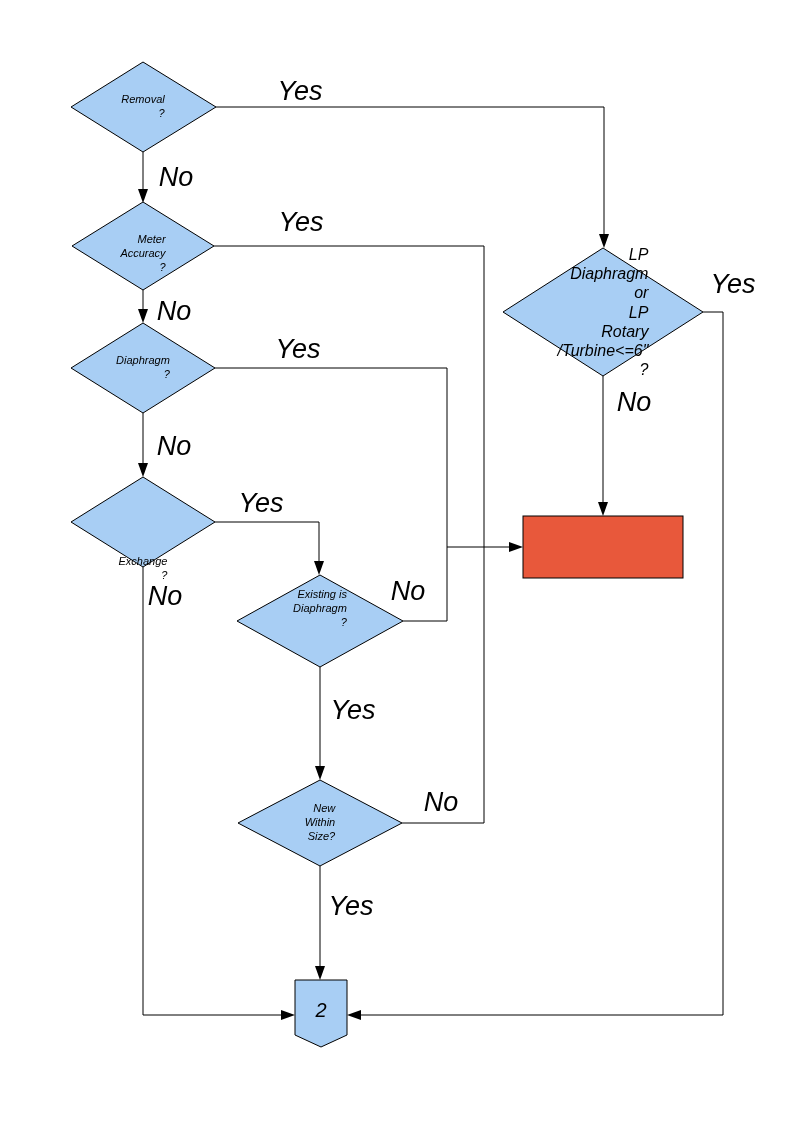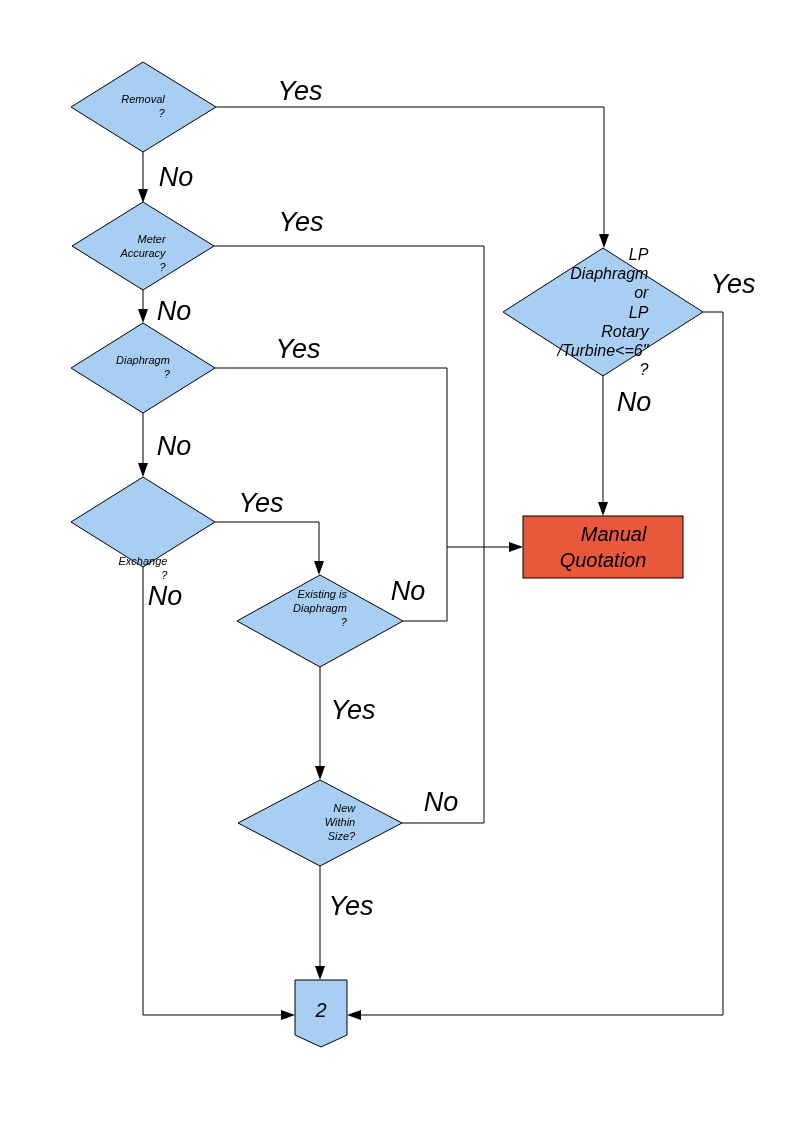--- a/index.html
+++ b/index.html
@@ -107,32 +107,30 @@
   <div class="lbl node-lbl" style="left:143px; top:246px;margin-top:8px;">Meter
 Accuracy
 ?</div>
   <div class="lbl node-lbl" style="left:143px; top:368px;">Diaphragm
 ?</div>
   <div class="lbl node-lbl" style="left:143px; top:522px;margin-top:47px;">Exchange
 ?</div>
   <div class="lbl node-lbl" style="left:320px; top:609px;">Existing is
 Diaphragm
 ?</div>
-  <div class="lbl node-lbl" style="left:320px; top:823px;margin-left:20px;">New
+  <div class="lbl node-lbl" style="left:320px; top:823px;">New
 Within
 Size?</div>
   <div class="lbl lp-lbl" style="left:603px; top:312px;">LP
 Diaphragm
 or
 LP
 Rotary
 /Turbine&lt;=6"
 ?</div>
-  <div class="lbl process-lbl" style="left:603px; top:547px;">Manual
-Quotation</div>
   <div class="lbl connector-lbl" style="left:321px; top:1010px;">2</div>
 
   <div class="lbl edge-lbl" style="left:300px; top:91px;">Yes</div>
   <div class="lbl edge-lbl" style="left:176px; top:177px;">No</div>
   <div class="lbl edge-lbl" style="left:301px; top:222px;">Yes</div>
   <div class="lbl edge-lbl" style="left:174px; top:311px;">No</div>
   <div class="lbl edge-lbl" style="left:298px; top:349px;">Yes</div>
   <div class="lbl edge-lbl" style="left:174px; top:446px;">No</div>
   <div class="lbl edge-lbl" style="left:261px; top:503px;">Yes</div>
   <div class="lbl edge-lbl" style="left:165px; top:596px;">No</div>

